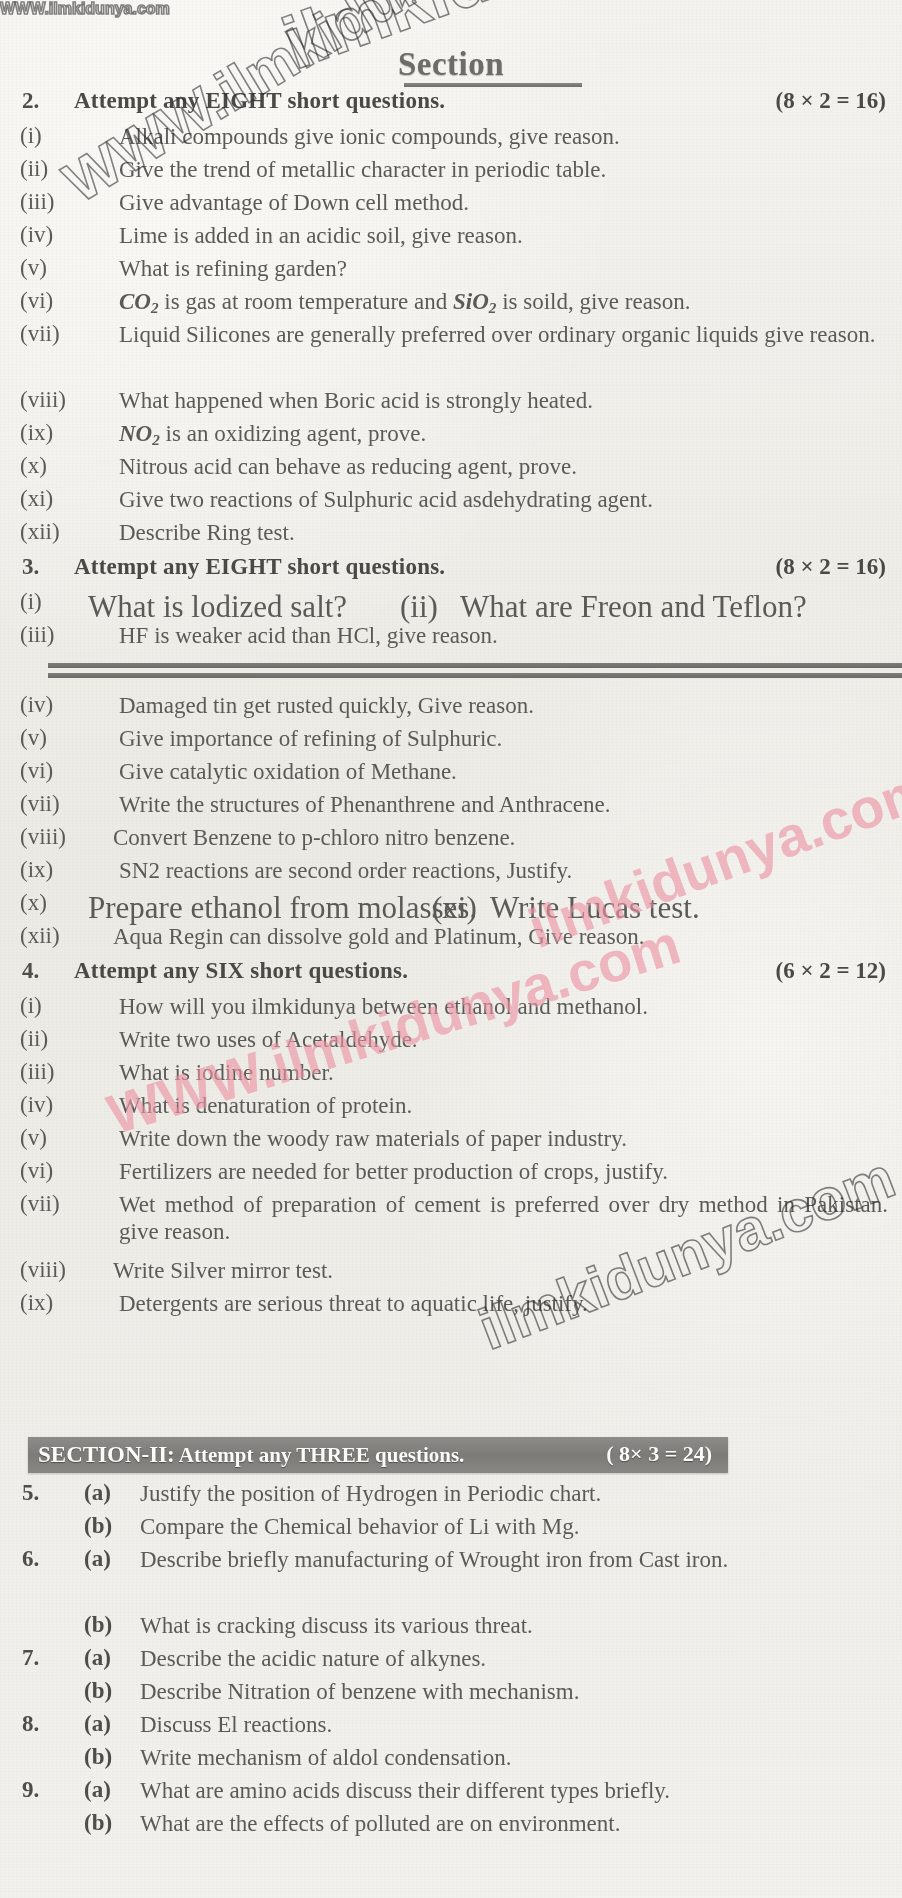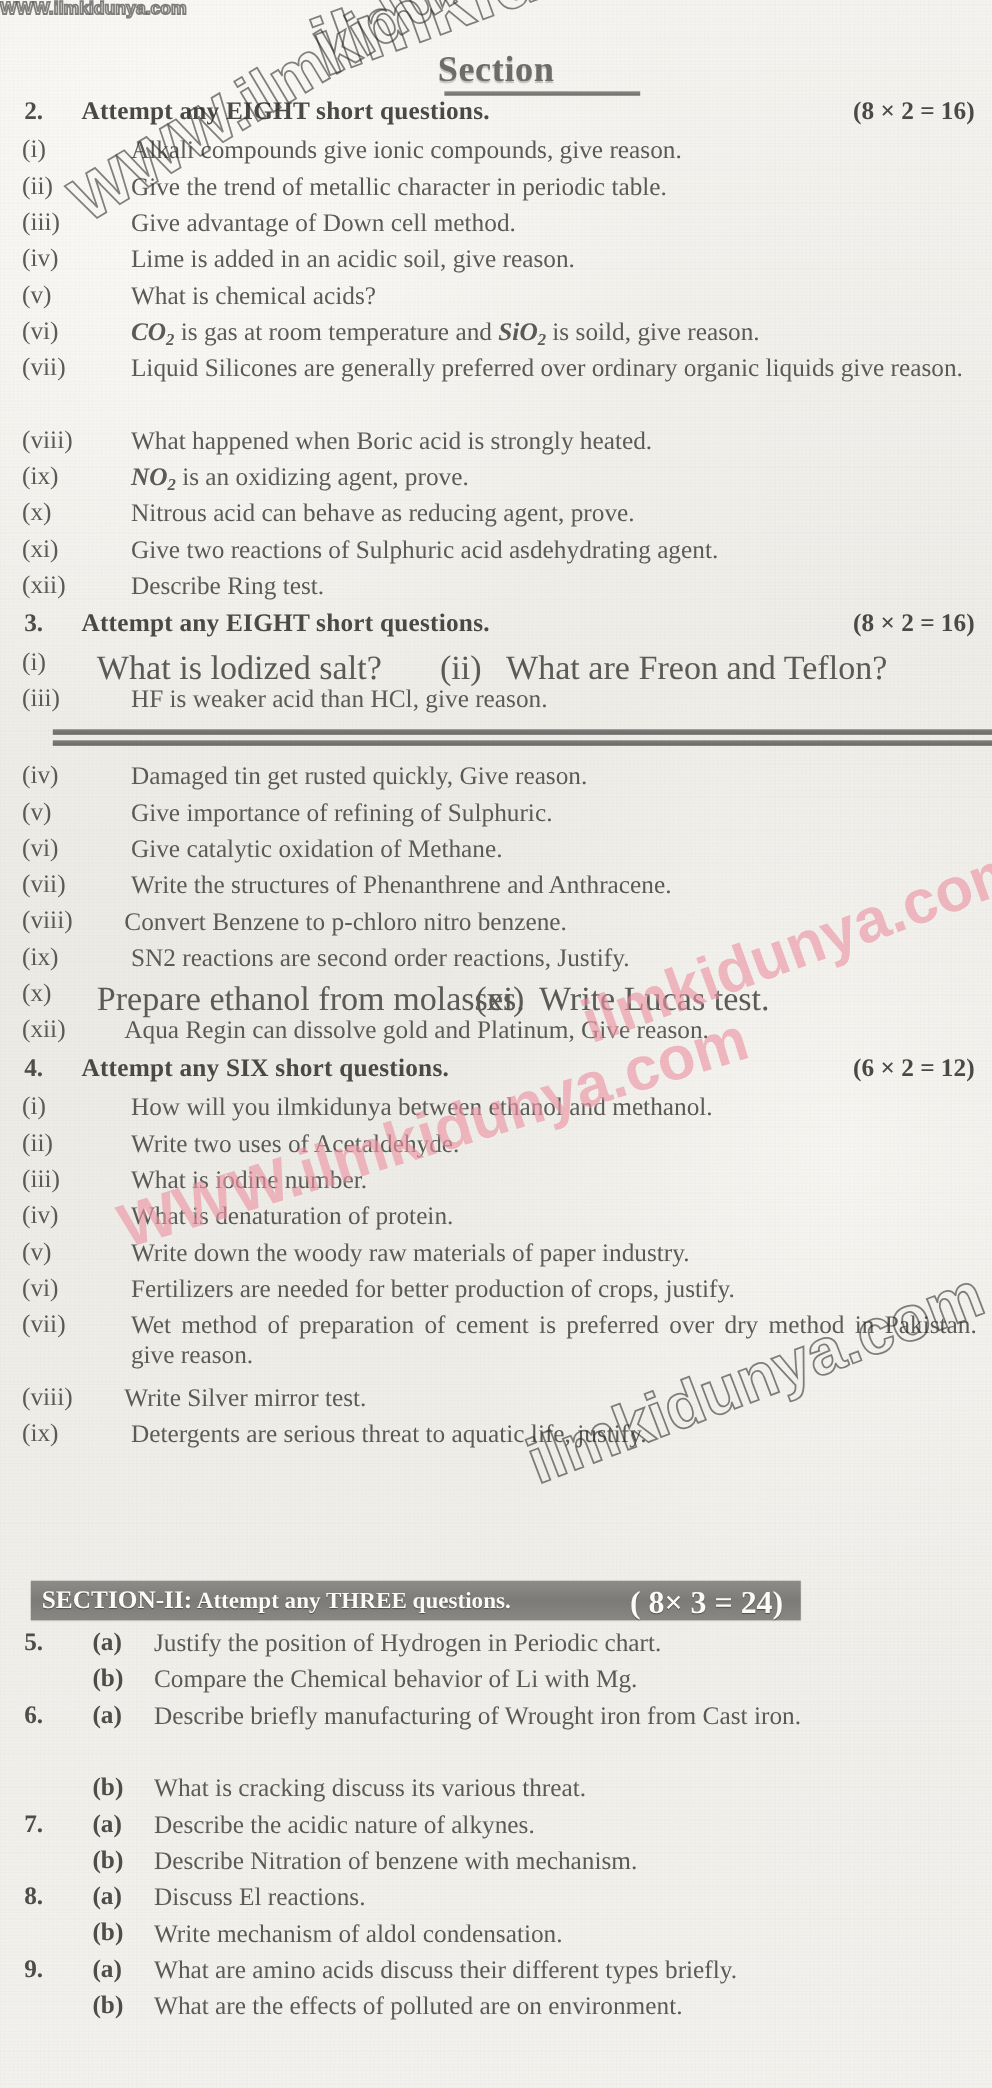--- a/index.html
+++ b/index.html
@@ -100,21 +100,21 @@
     box-shadow:0 1px 2px rgba(0,0,0,.2);
   }
   .sec2-lbl{
     position:absolute;left:10px;top:5px;
     color:#fbfbf9;font-weight:bold;font-size:21px;
     text-shadow:0 1px 1px rgba(0,0,0,.4);white-space:nowrap;
   }
   .sec2-lbl .big{font-size:23px;}
   .sec2-marks{
     position:absolute;right:16px;top:4px;
-    color:#fbfbf9;font-weight:bold;font-size:29px;
+    color:#fbfbf9;font-weight:bold;font-size:22px;
     text-shadow:0 1px 1px rgba(0,0,0,.4);white-space:nowrap;
   }
 
   
   .pnum{position:absolute;left:22px;top:0;font-weight:bold;font-size:23px;color:#4e4d4a;}
   .plet{position:absolute;left:84px;top:0;font-weight:bold;font-size:23px;color:#4e4d4a;}
   .ptxt{position:absolute;left:140px;top:0;right:16px;font-size:23px;color:#5b5a57;line-height:1.18;}
   .ptxt.just{text-align:justify;text-align-last:left;}
 
   
@@ -166,21 +166,21 @@
   <div class="row" style="top:189px">
     <span class="rn">(iii)</span>
     <span class="txt">Give advantage of Down cell method.</span>
   </div>
   <div class="row" style="top:222px">
     <span class="rn">(iv)</span>
     <span class="txt">Lime is added in an acidic soil, give reason.</span>
   </div>
   <div class="row" style="top:255px">
     <span class="rn">(v)</span>
-    <span class="txt">What is chemical acids?</span>
+    <span class="txt">What is refining garden?</span>
   </div>
 
   <div class="row" style="top:288px">
     <span class="rn">(vi)</span>
     <span class="txt"><span class="chem">CO<sub>2</sub></span> is gas at room temperature and <span class="chem">SiO<sub>2</sub></span> is soild, give reason.</span>
   </div>
   <div class="row" style="top:321px">
     <span class="rn">(vii)</span>
     <span class="txt just">Liquid Silicones are generally preferred over ordinary organic liquids give reason.</span>
   </div>

